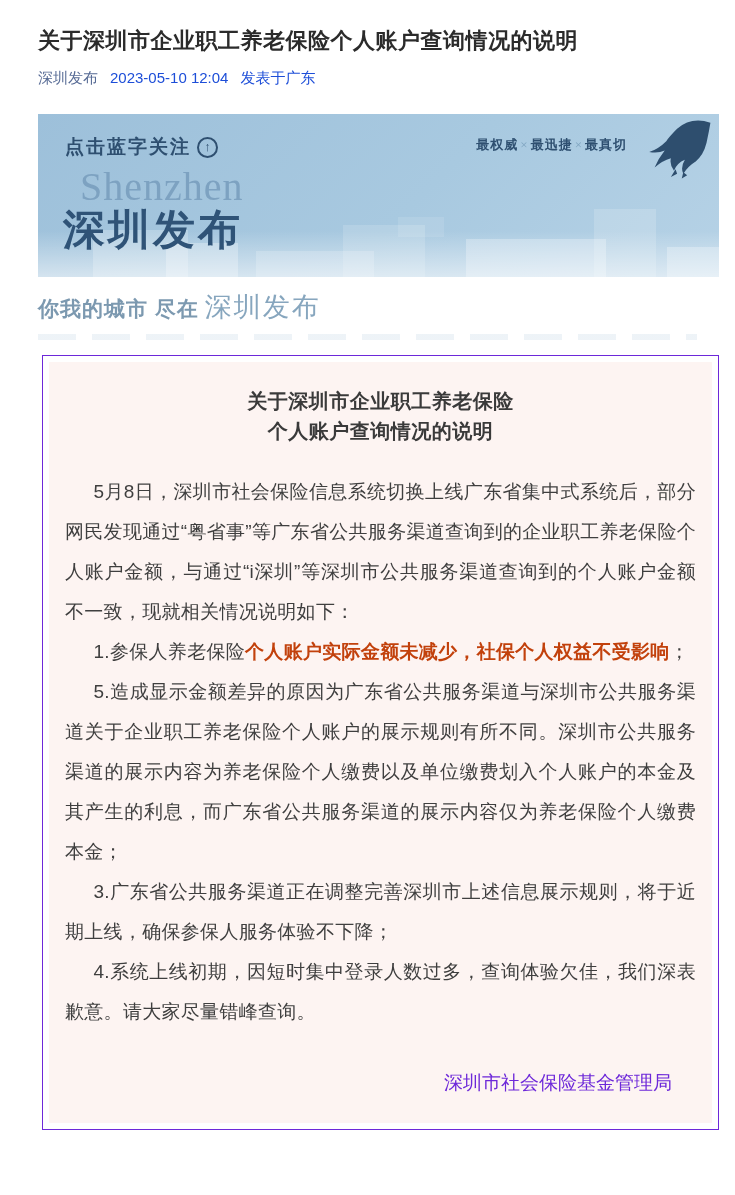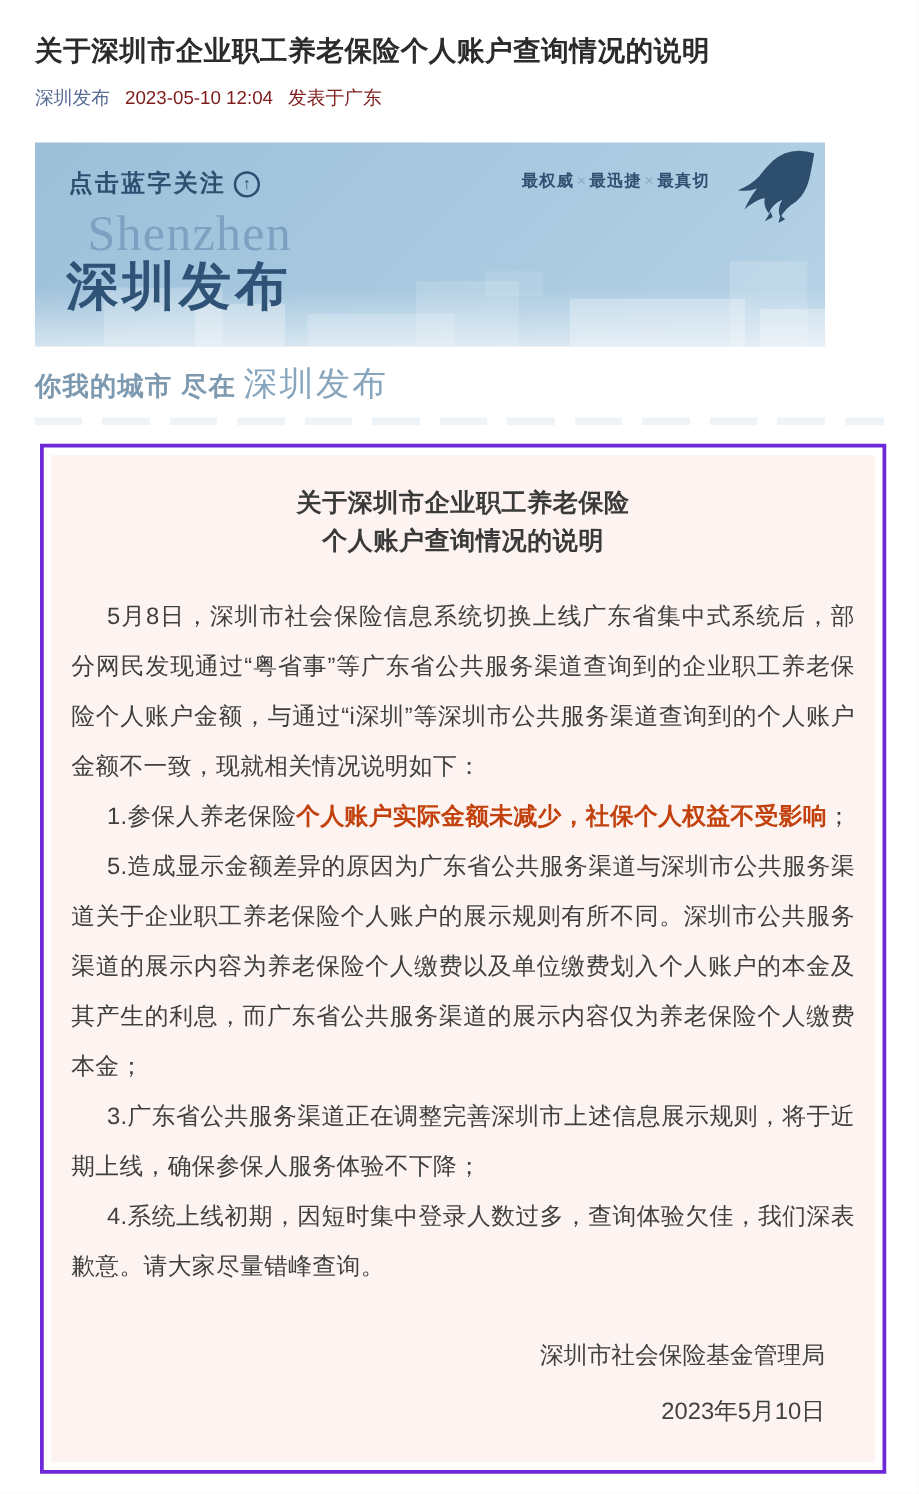--- a/index.html
+++ b/index.html
@@ -2,47 +2,47 @@
 <html><head>
 <meta charset="utf-8">
 <style>
   * { box-sizing: border-box; margin: 0; padding: 0; }
   html, body { width: 735px; height: 1195px; overflow: hidden; }
   body {
     background: #ffffff;
     font-family: "Liberation Sans", "DejaVu Sans", sans-serif;
     color: #2b2b2b;
   }
-  .page { padding: 0 28px; }
+  .page { padding: 0 38px; }
 
   
   .article-title {
     padding-top: 26px;
     font-size: 22px;
     line-height: 30px;
     font-weight: 700;
     color: #2b2b2b;
     letter-spacing: 0.5px;
   }
   .byline {
     margin-top: 13px;
     font-size: 15px;
     display: flex;
     align-items: baseline;
     gap: 12px;
     white-space: nowrap;
   }
   .account-name { color: #576b95; cursor: pointer; }
-  .publish-time, .publish-location { color: #7f1d1d; }
+  .publish-time, .publish-location { color: #1d4ed8; }
 
   
   .banner-figure { margin-top: 26px; cursor: pointer; }
   .banner {
     position: relative;
-    width: 632px;
+    width: 681px;
     height: 163px;
     background: linear-gradient(135deg, #9dc0da 0%, #a8c9e0 55%, #b6d2e6 100%);
     overflow: hidden;
   }
   .follow-hint {
     position: absolute;
     left: 27px; top: 20px;
     font-family: "Liberation Serif", "DejaVu Serif", serif;
     font-size: 19px;
     font-weight: 700;
@@ -128,21 +128,21 @@
     background: repeating-linear-gradient(90deg,
       rgba(173,199,219,0.35) 0 38px, rgba(255,255,255,0) 38px 54px);
     opacity: 0.6;
   }
 
   
   .notice-box {
     margin-top: 15px;
     margin-left: 4px;
     width: 677px;
-    border: 3px solid #6d28d9;
+    border: 1px solid #6d28d9;
     background: #ffffff;
     padding: 6px;
   }
   .notice-inner {
     background: #fdf4f2;
     padding: 24px 16px 18px;
   }
   .notice-heading {
     text-align: center;
     font-size: 20px;
@@ -159,21 +159,21 @@
     text-indent: 1.5em;
     text-align: justify;
     letter-spacing: 0.3px;
   }
   .highlight { color: #c2410c; font-weight: 700; }
   .sign-block {
     margin-top: 28px;
     text-align: right;
     padding-right: 24px;
     font-size: 19px;
-    color: #404040;
+    color: #6d28d9;
   }
   .sign-block .sig-line { line-height: 45px; }
 </style>
 </head>
 <body>
 
 <div class="page">
 
   <h1 class="article-title">关于深圳市企业职工养老保险个人账户查询情况的说明</h1>
 
@@ -227,18 +227,17 @@
       </div>
       <div class="notice-body">
         <p>5月8日，深圳市社会保险信息系统切换上线广东省集中式系统后，部分网民发现通过“粤省事”等广东省公共服务渠道查询到的企业职工养老保险个人账户金额，与通过“i深圳”等深圳市公共服务渠道查询到的个人账户金额不一致，现就相关情况说明如下：</p>
         <p><span>1.参保人养老保险</span><span class="highlight">个人账户实际金额未减少，社保个人权益不受影响</span><span>；</span></p>
         <p>5.造成显示金额差异的原因为广东省公共服务渠道与深圳市公共服务渠道关于企业职工养老保险个人账户的展示规则有所不同。深圳市公共服务渠道的展示内容为养老保险个人缴费以及单位缴费划入个人账户的本金及其产生的利息，而广东省公共服务渠道的展示内容仅为养老保险个人缴费本金；</p>
         <p>3.广东省公共服务渠道正在调整完善深圳市上述信息展示规则，将于近期上线，确保参保人服务体验不下降；</p>
         <p>4.系统上线初期，因短时集中登录人数过多，查询体验欠佳，我们深表歉意。请大家尽量错峰查询。</p>
       </div>
       <div class="sign-block">
         <div class="sig-line">深圳市社会保险基金管理局</div>
-        <div class="sig-line">2023年5月10日</div>
       </div>
     </div>
   </div>
 
 </div>
 
 </body></html>

